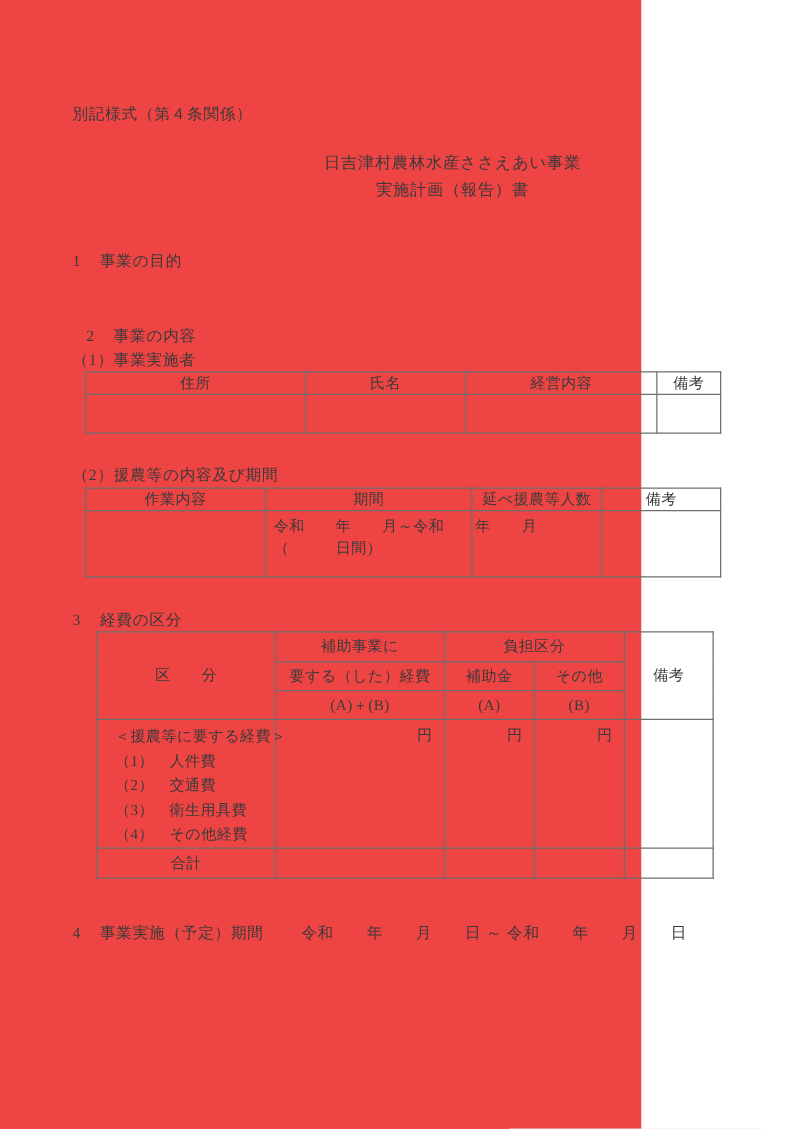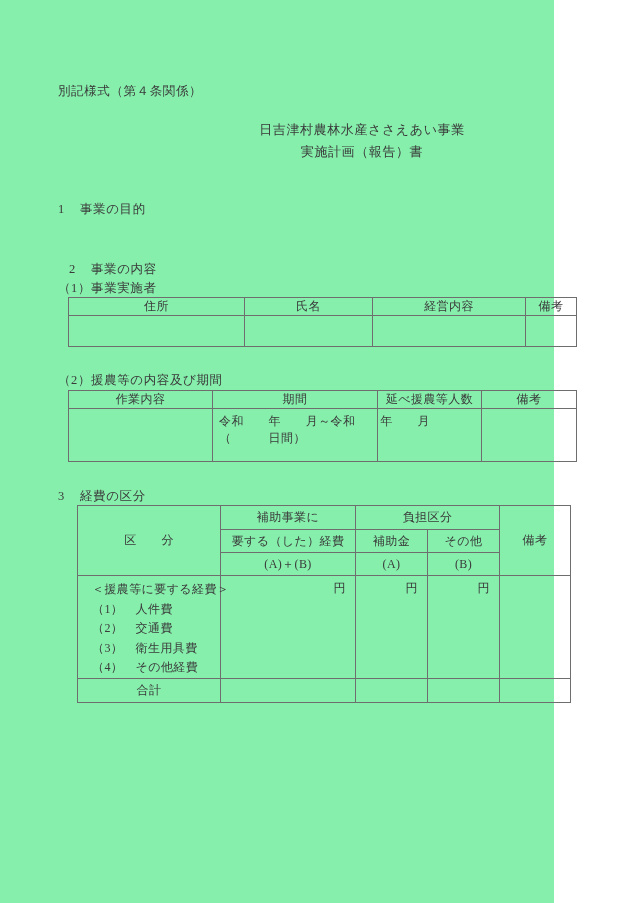--- a/index.html
+++ b/index.html
@@ -10,23 +10,23 @@
   body {
     width: 630px;
     height: 903px;
     font-family: "Liberation Serif", "DejaVu Serif", serif;
     color: #3a3a3a;
     position: relative;
     overflow: hidden;
   }
   .page {
     position: relative;
-    width: 554px;
+    width: 513px;
     height: 903px;
-    background: #86efac;
+    background: #ef4444;
   }
 
   
   .form-no {
     position: absolute;
     left: 58px;
     top: 83px;
     font-size: 12.5px;
     letter-spacing: 0.6px;
     white-space: nowrap;
@@ -232,14 +232,17 @@
     <tr class="sum-row">
       <td>合計</td>
       <td></td>
       <td></td>
       <td></td>
       <td></td>
     </tr>
   </tbody>
     </table>
 
+  <div class="section-head sec4">
+    <span class="num">4</span><span>事業実施（予定）期間</span><span class="sec4-dates">令和　　年　　月　　日 ～ 令和　　年　　月　　日</span>
+  </div>
 
 </div>
 
 </body></html>

